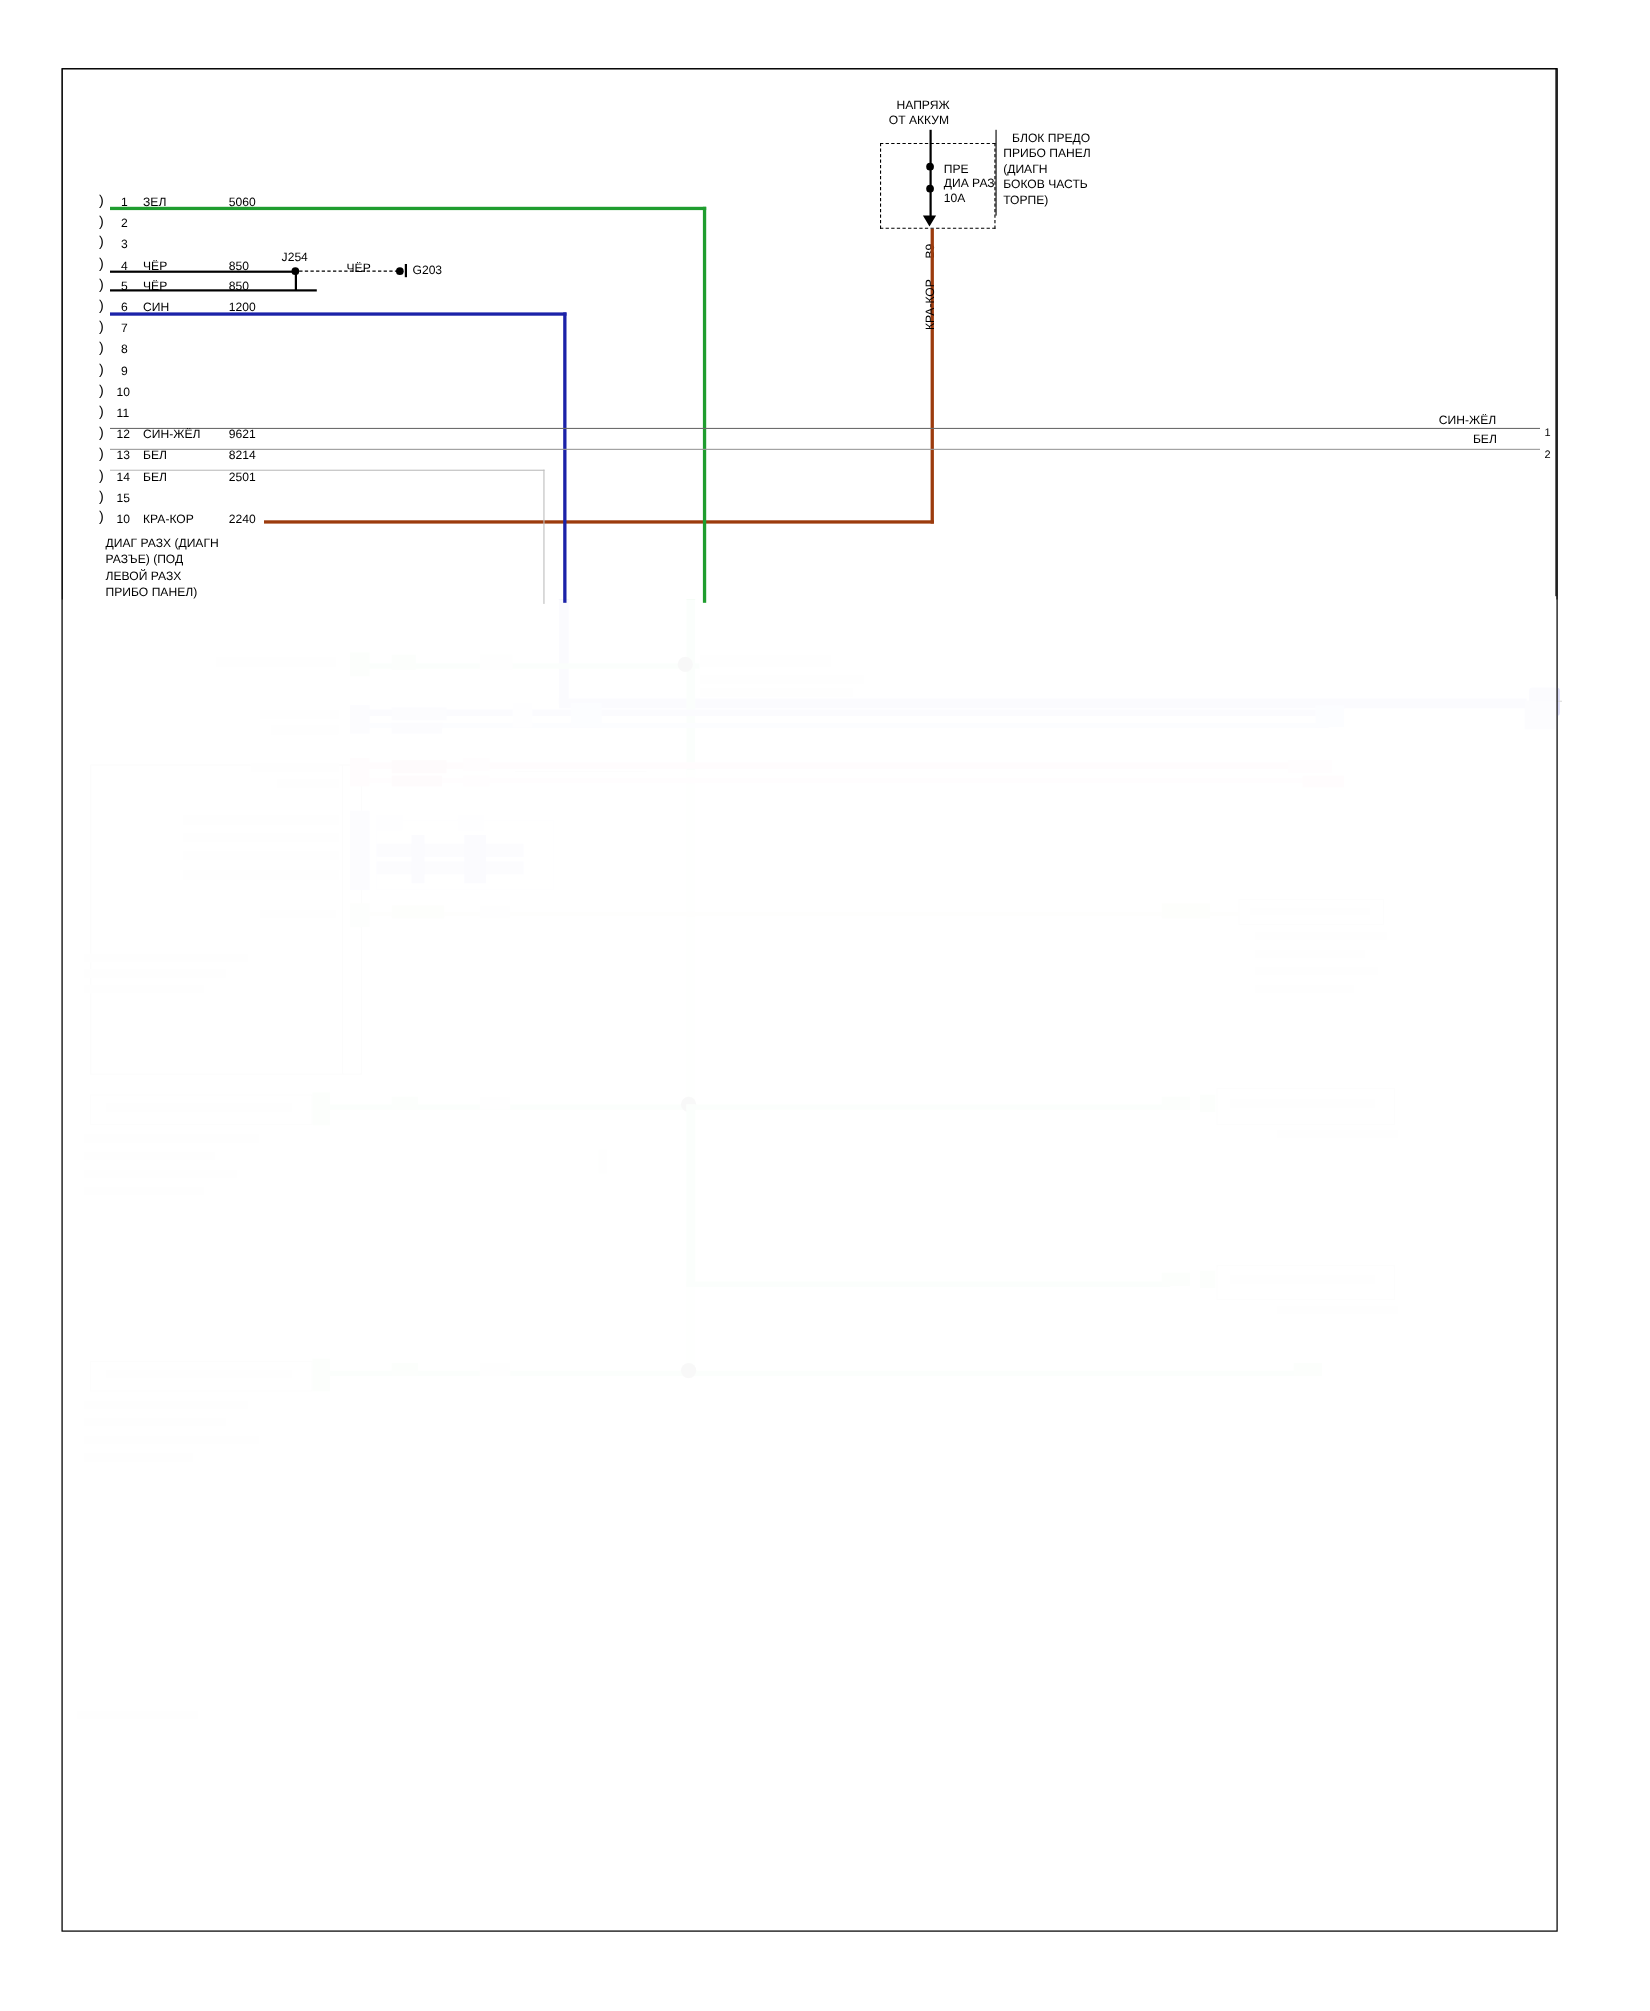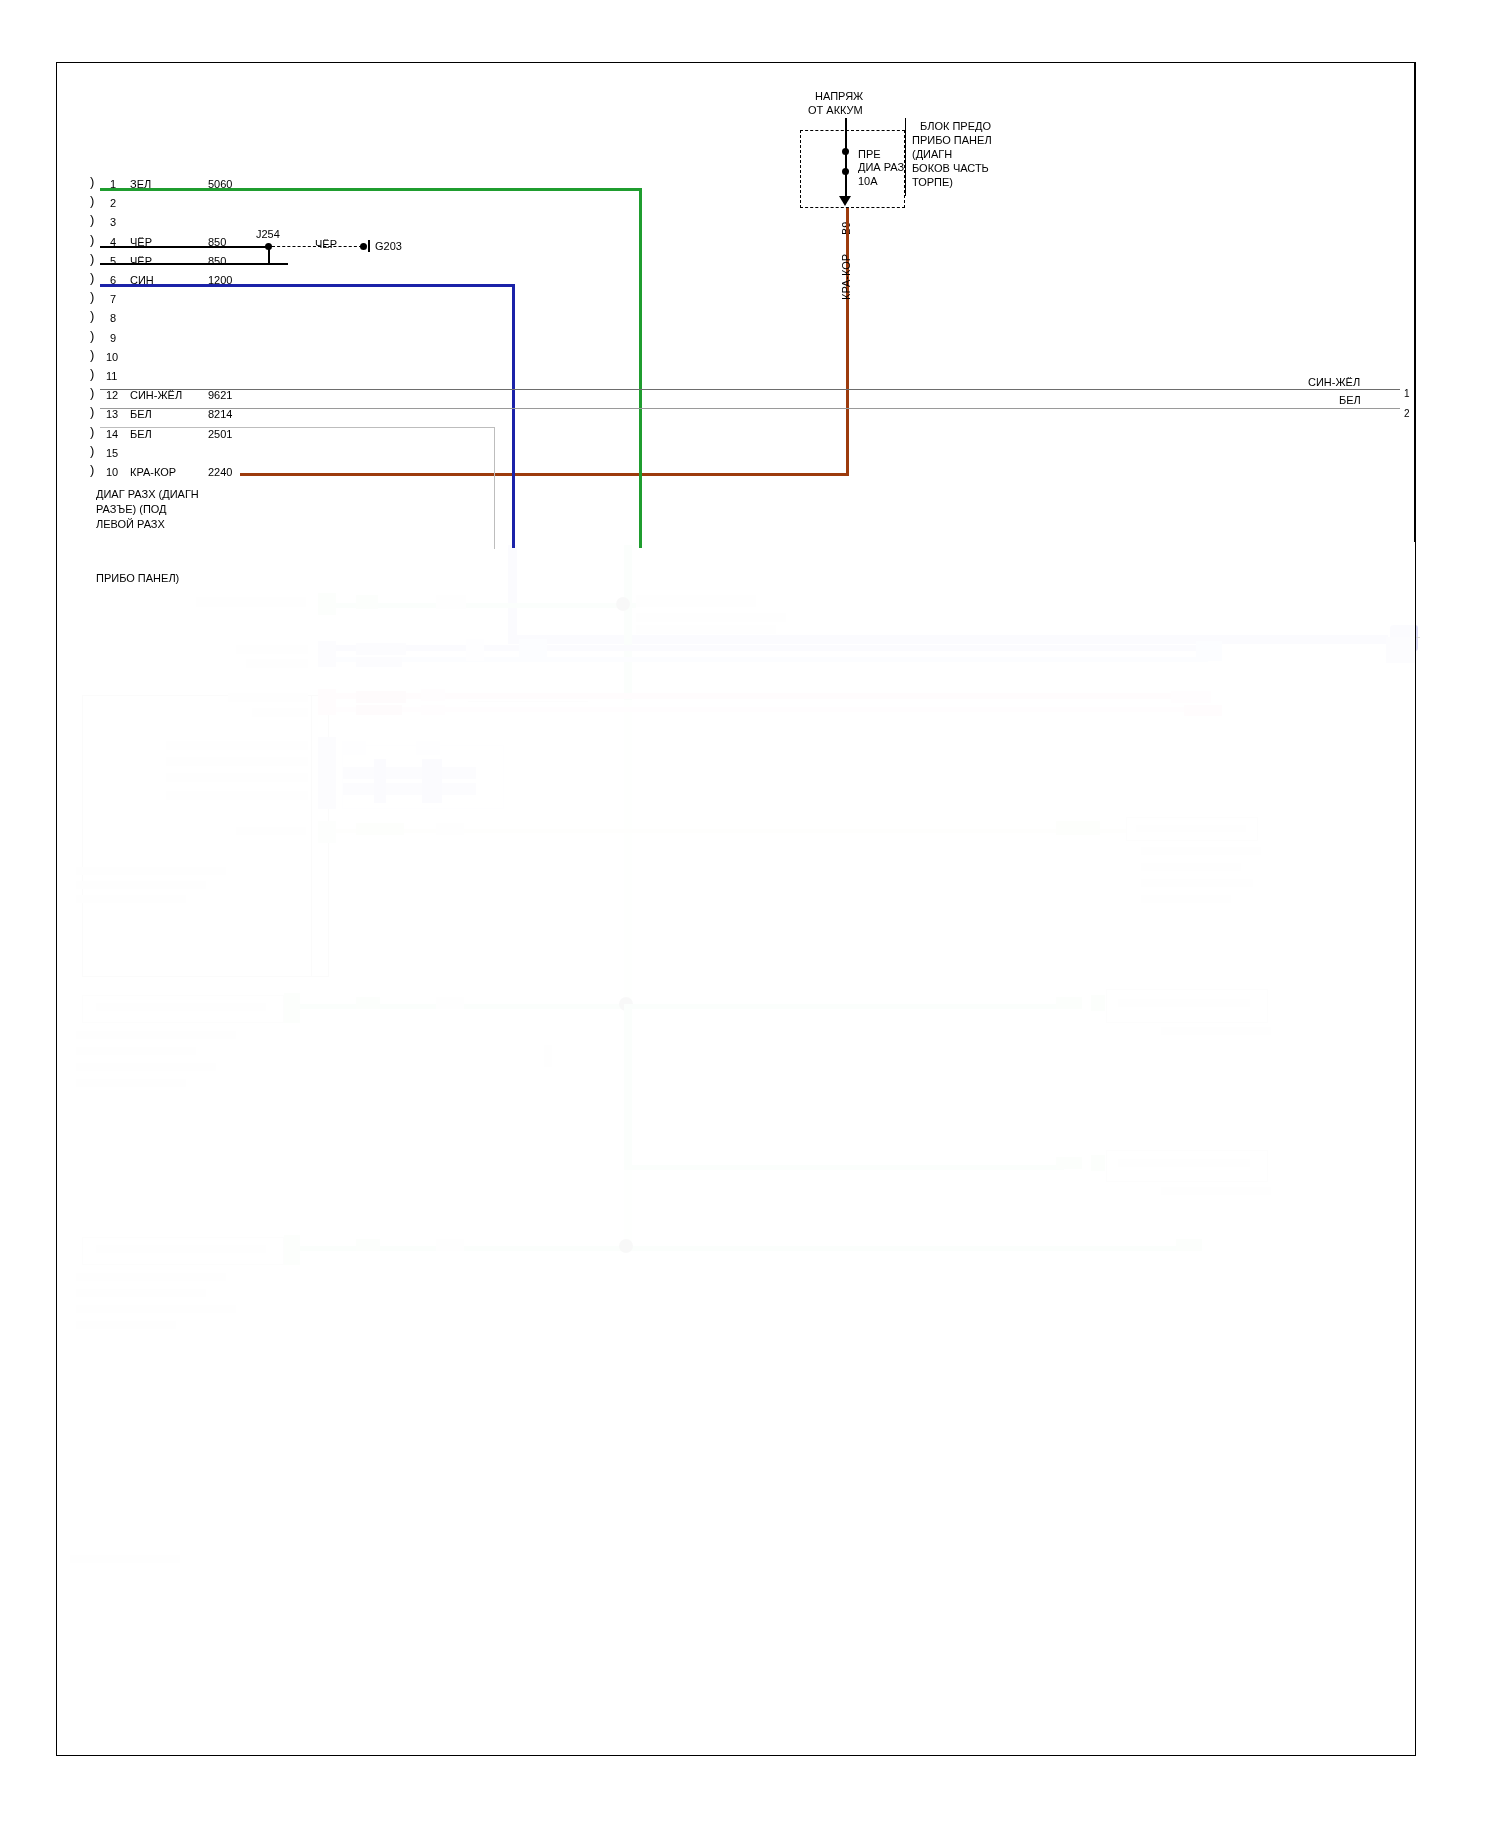--- a/index.html
+++ b/index.html
@@ -255,15 +255,15 @@
       <div class="abs txt" style="left: 106px; top: 446.8px;">15</div>
       <div class="pin-brace" style="left: 90px; top: 463px;">)</div>
       <div class="abs txt" style="left: 106px; top: 466px;">10</div>
       <div class="abs txt" style="left: 130px; top: 466px;">КРА-КОР</div>
       <div class="abs txt" style="left: 208px; top: 466px;">2240</div>
     </div>
 
   <div class="abs txt" style="left:96px;top:488px;">ДИАГ РАЗХ (ДИАГН</div>
   <div class="abs txt" style="left:96px;top:503px;">РАЗЪЕ) (ПОД</div>
   <div class="abs txt" style="left:96px;top:518px;">ЛЕВОЙ РАЗХ</div>
-  <div class="abs txt" style="left:96px;top:533px;margin-top:39px;">ПРИБО ПАНЕЛ)</div>
+  <div class="abs txt" style="left:96px;top:533px;">ПРИБО ПАНЕЛ)</div>
 
 </div>
 
 </body></html>

